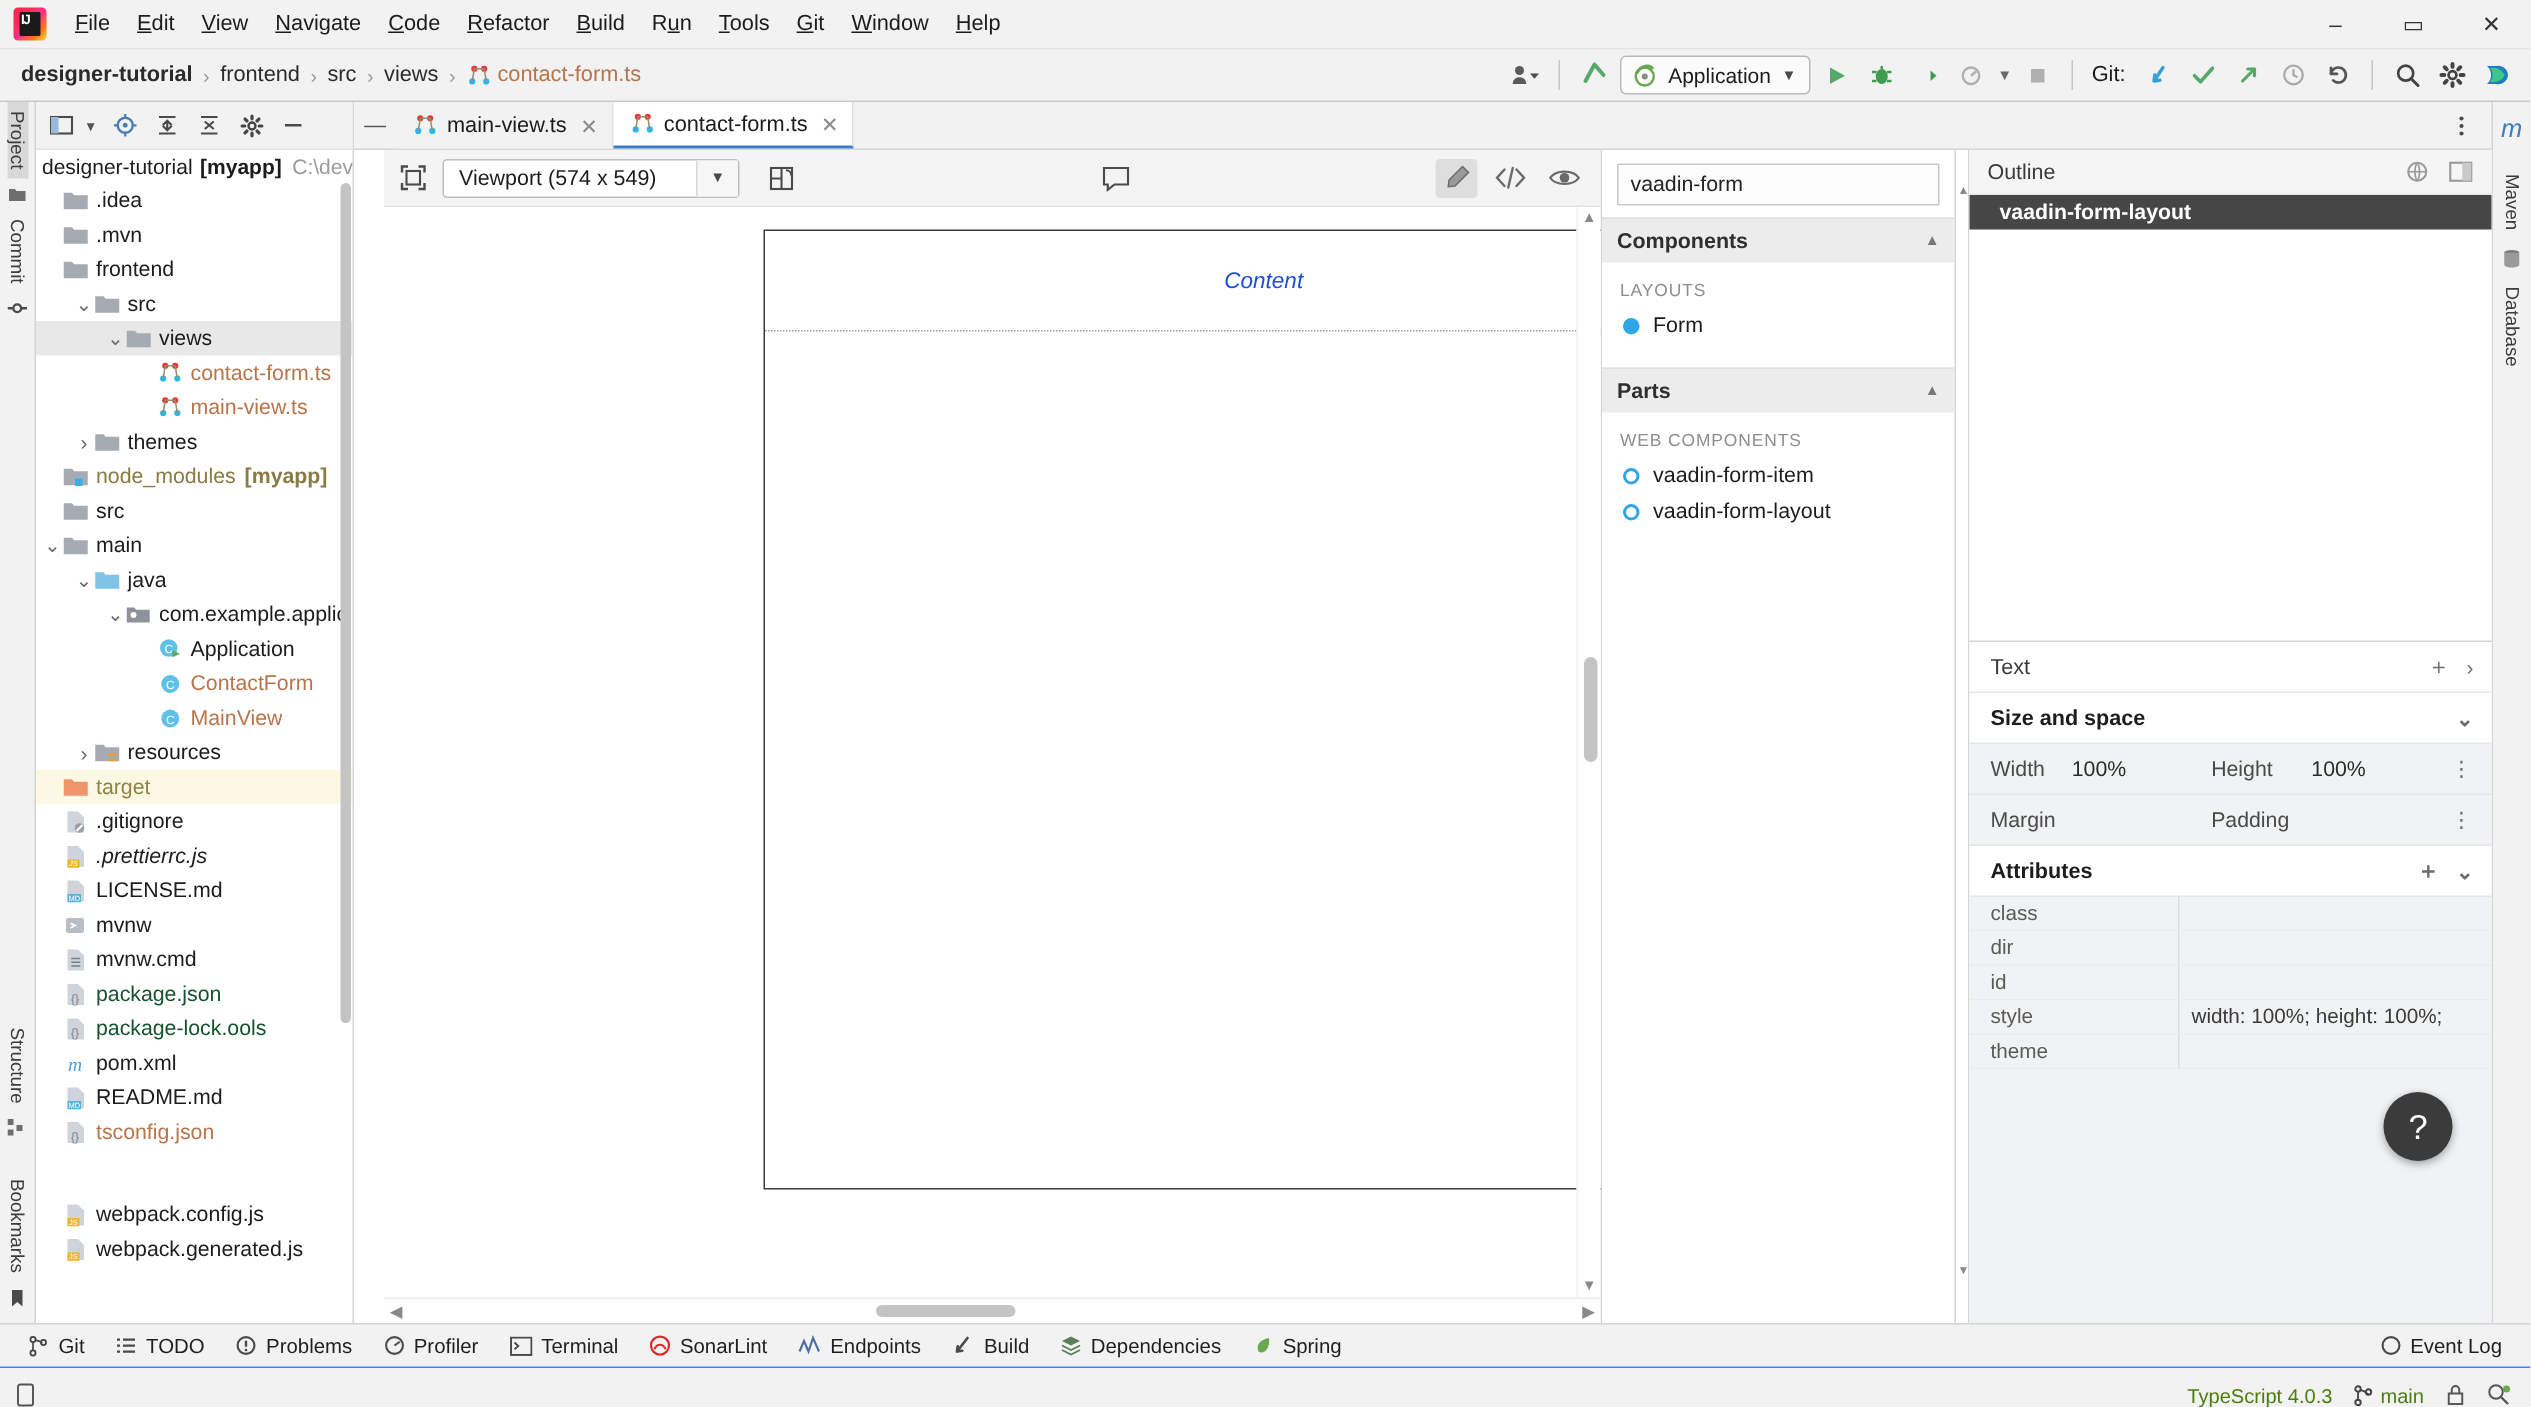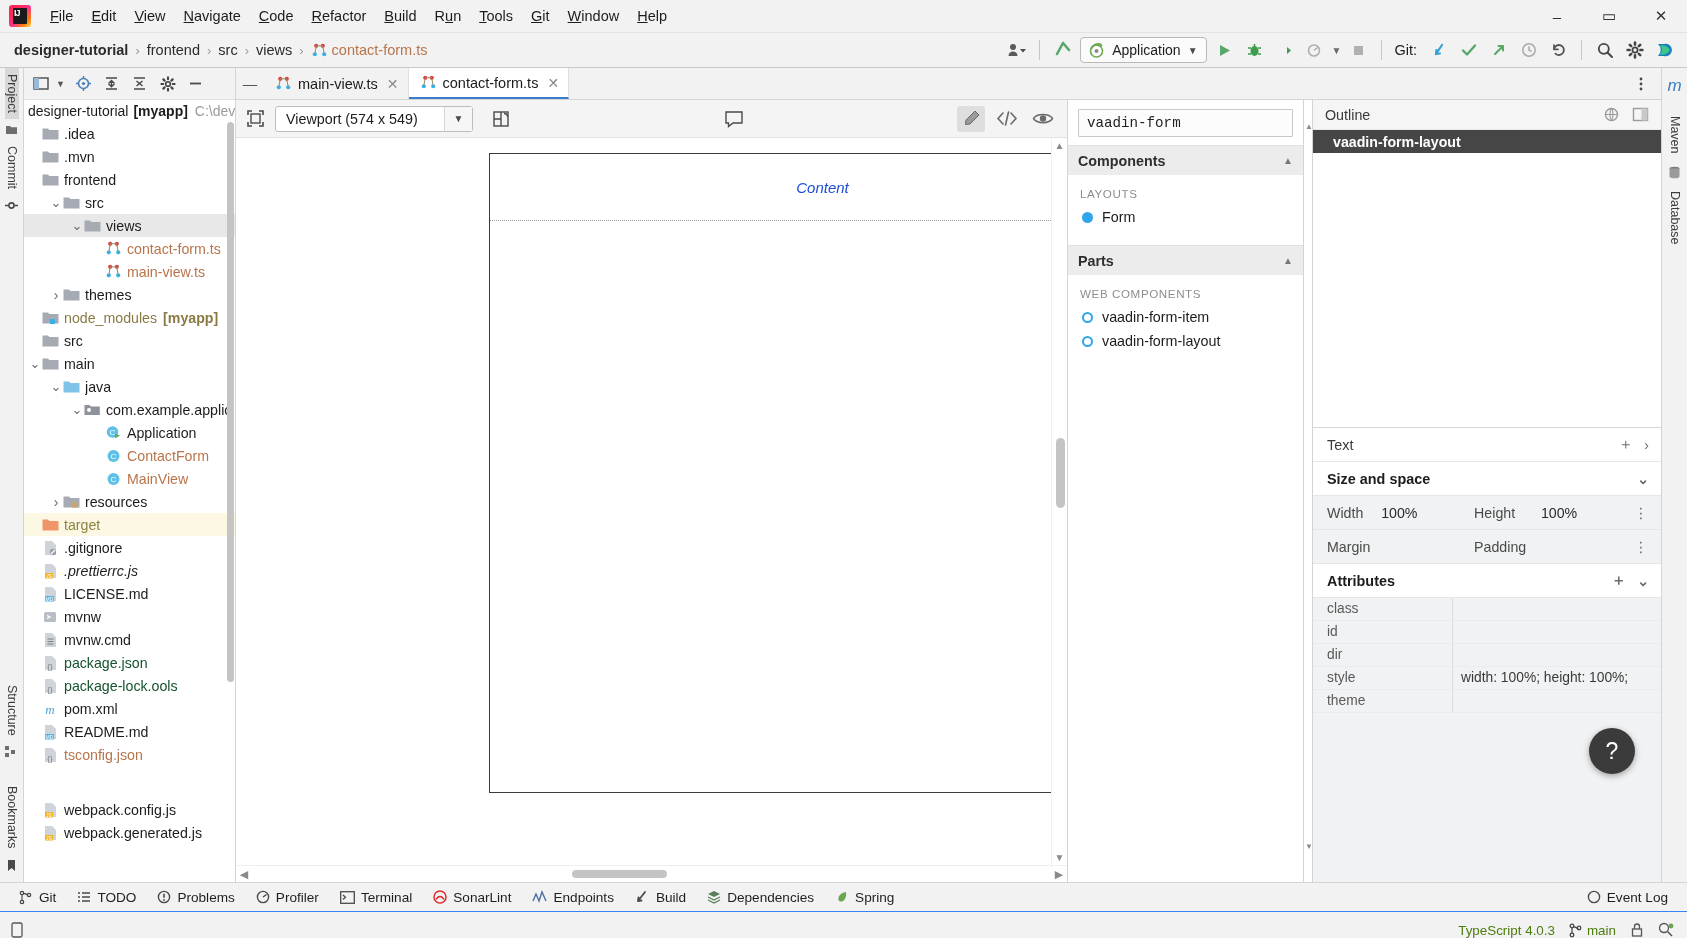--- a/index.html
+++ b/index.html
@@ -102,21 +102,21 @@
   
   .editorarea { flex: 1; display: flex; flex-direction: column; min-width: 0; background: #fff; }
   .tabsbar { height: 32px; background: #f2f2f2; display: flex; align-items: stretch; border-bottom: 1px solid #d4d4d4; flex: none;}
   .tab { display: flex; align-items: center; gap: 6px; padding: 0 9px 0 11px; font-size: 14.5px; border-right: 1px solid #e0e0e0; background: #f2f2f2;}
   .tab.active { background: #fff; border-bottom: 2px solid #3d7cc9; }
   .tab .x { color: #8a8a8a; font-size: 14px; margin-left: 3px; }
   .tabs-collapse { width: 28px; display: flex; align-items: center; justify-content: center; color: #555; }
   .tabs-right { margin-left: auto; display: flex; align-items: center; padding-right: 8px; }
 
   
-  .designer { flex: 1; display: flex; min-height: 0; }
+  .designer { flex: 1; display: flex; min-height: 0; margin-left: 20px; }
   .canvaswrap { flex: 1; display: flex; flex-direction: column; min-width: 0; border-right: 1px solid #d4d4d4;}
   .dtoolbar { height: 38px; background: #f4f4f4; display: flex; align-items: center; padding: 0 10px; gap: 10px; border-bottom: 1px solid #e2e2e2; flex:none; }
   .vp-select {
     display: flex; align-items: center; height: 26px; border: 1px solid #bdbdbd; border-radius: 3px;
     background: #fff; font-size: 14.3px; min-width: 198px;
   }
   .vp-select .val { padding: 0 10px; flex: 1; }
   .vp-select .drop { width: 28px; height: 100%; border-left: 1px solid #d8d8d8; display: flex; align-items: center; justify-content: center; background: #f6f6f6;}
   .dtool-center { flex: 1; display: flex; justify-content: center; }
   .dtool-right { display: flex; align-items: center; gap: 8px; }
@@ -139,21 +139,21 @@
   .hs-thumb { position: absolute; top: 4px; height: 8px; background: #c4c4c4; border-radius: 4px; }
   .cv-vscroll { width: 16px; background: #fff; position: relative; border-left: 1px solid #f0f0f0; flex:none;}
   .cv-vs-arrow { height: 15px; text-align:center; color:#8a8a8a; font-size: 10px; line-height: 15px;}
   .cv-vs-thumb { position: absolute; left: 4px; width: 9px; background: #c4c4c4; border-radius: 5px; }
 
   
   .palette { width: 236px; background: #fff; display: flex; flex-direction: column; flex: none; border-right: 1px solid #d4d4d4;}
   .pal-search { padding: 9px 10px 8px 10px; }
   .pal-search input {
     width: 100%; height: 28px; border: 1px solid #c8c8c8; border-radius: 1px; padding: 0 8px;
-    font-size: 14.2px; font-family: Liberation Mono, monospace; color: #222; background: #fcfcfc;
+    font-size: 14.2px; font-family: Liberation Sans, sans-serif; color: #222; background: #fcfcfc;
   }
   .pal-sec {
     height: 30px; background: #ececec; display: flex; align-items: center; justify-content: space-between;
     padding: 0 10px; font-weight: bold; font-size: 14.3px; color: #2f2f2f; border-top: 1px solid #e0e0e0;
   }
   .pal-group-label { font-size: 11.6px; letter-spacing: 0.6px; color: #8d8d8d; padding: 12px 10px 6px 12px; }
   .pal-item { display: flex; align-items: center; gap: 9px; padding: 3px 12px 5px 14px; font-size: 14.3px; }
   .dot-filled { width: 11px; height: 11px; border-radius: 50%; background: #30a5e8; flex: none;}
   .dot-hollow { width: 11px; height: 11px; border-radius: 50%; border: 2px solid #30a5e8; background: #fff; flex: none;}
   .pal-scroll { width: 9px; background: #fff; position: relative; flex: none;}
@@ -951,25 +951,25 @@
               <span style="font-size:14px">⌄</span>
             </span>
           </div>
 
           <div id="attrs">
               <div class="attr-row">
                 <span class="an">class</span>
                 <span class="av"></span>
               </div>
               <div class="attr-row">
-                <span class="an">id</span>
+                <span class="an">dir</span>
                 <span class="av"></span>
               </div>
               <div class="attr-row">
-                <span class="an">dir</span>
+                <span class="an">id</span>
                 <span class="av"></span>
               </div>
               <div class="attr-row">
                 <span class="an">style</span>
                 <span class="av">width: 100%; height: 100%;</span>
               </div>
               <div class="attr-row">
                 <span class="an">theme</span>
                 <span class="av"></span>
               </div>

